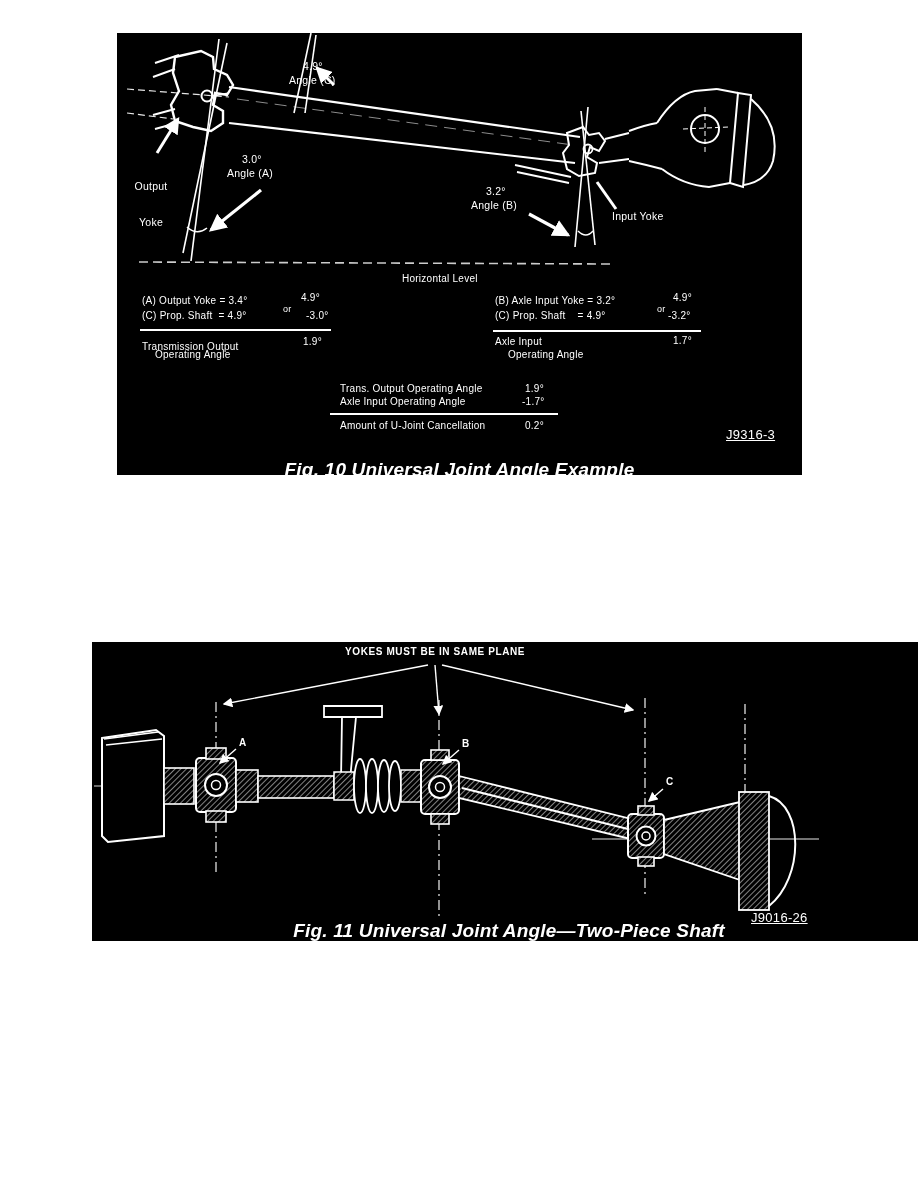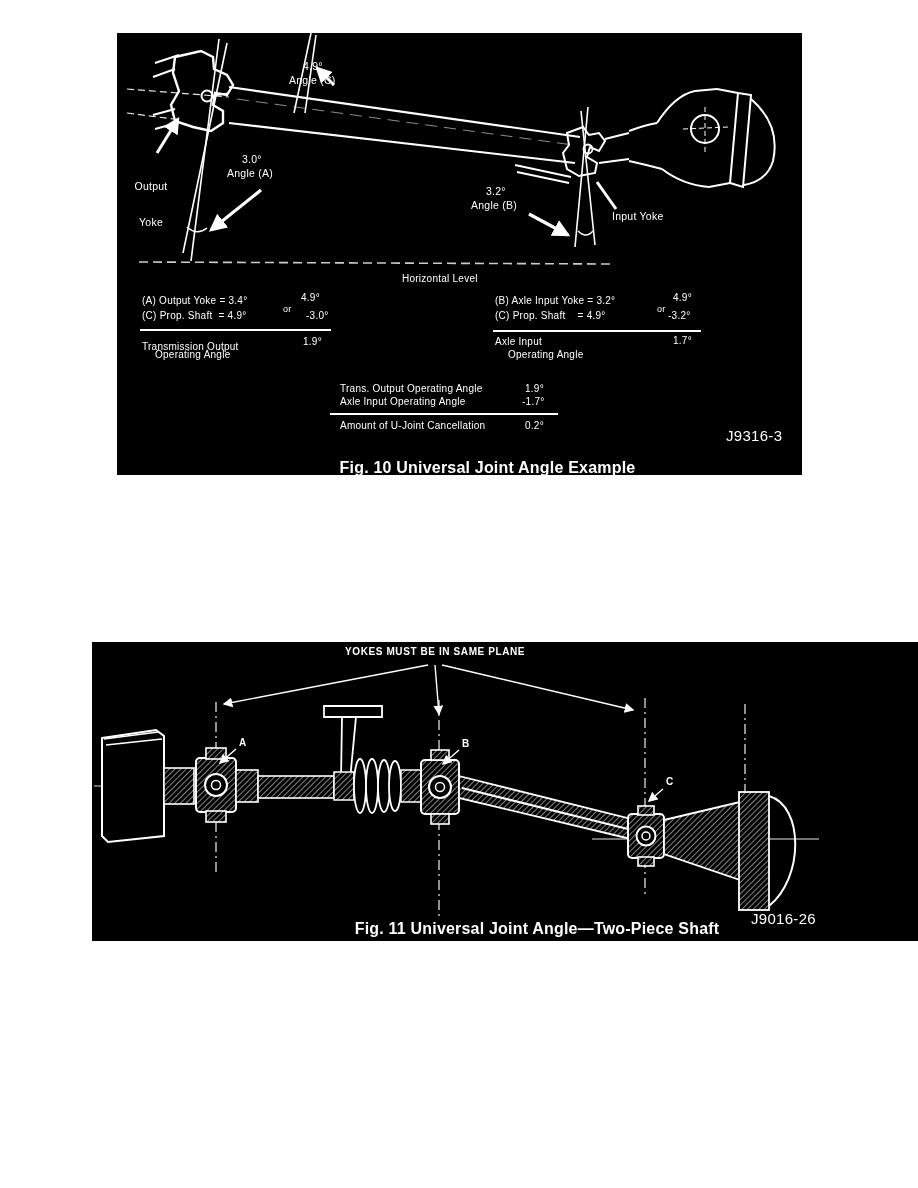--- a/index.html
+++ b/index.html
@@ -8,24 +8,24 @@
   .panel{position:absolute;background:#000;color:#fff;}
   #panel-fig10{left:117px;top:33px;width:685px;height:442px;}
   #panel-fig11{left:92px;top:642px;width:834px;height:299px;}
   .panel svg{position:absolute;left:0;top:0;}
   .t{position:absolute;color:#fff;font-size:10px;line-height:12.5px;letter-spacing:.25px;white-space:pre;}
   .t.small{font-size:9px;line-height:10px;}
   .t.lbl{font-size:10.5px;line-height:12px;}
   .t.center{text-align:center;}
   .rule{position:absolute;height:2px;background:#fff;}
   .caption{position:absolute;left:0;width:100%;text-align:center;color:#fff;
-           font-size:16px;font-weight:bold;letter-spacing:.2px;margin-left:28px;}
+           font-size:19px;font-weight:bold;font-style:italic;letter-spacing:.2px;}
   .banner{position:absolute;color:#fff;font-size:10px;font-weight:bold;letter-spacing:.6px;white-space:pre;}
   .jletter{position:absolute;color:#fff;font-size:10px;font-weight:bold;}
-  .refcode{position:absolute;color:#fff;font-size:15px;letter-spacing:.3px;}
+  .refcode{position:absolute;color:#fff;font-size:13px;letter-spacing:.3px;text-decoration:underline;}
 </style>
 </head>
 <body>
 
 <div class="page">
 
   <div class="panel" id="panel-fig10">
 
     <svg width="685" height="442" viewBox="0 0 685 442">
       <defs>

